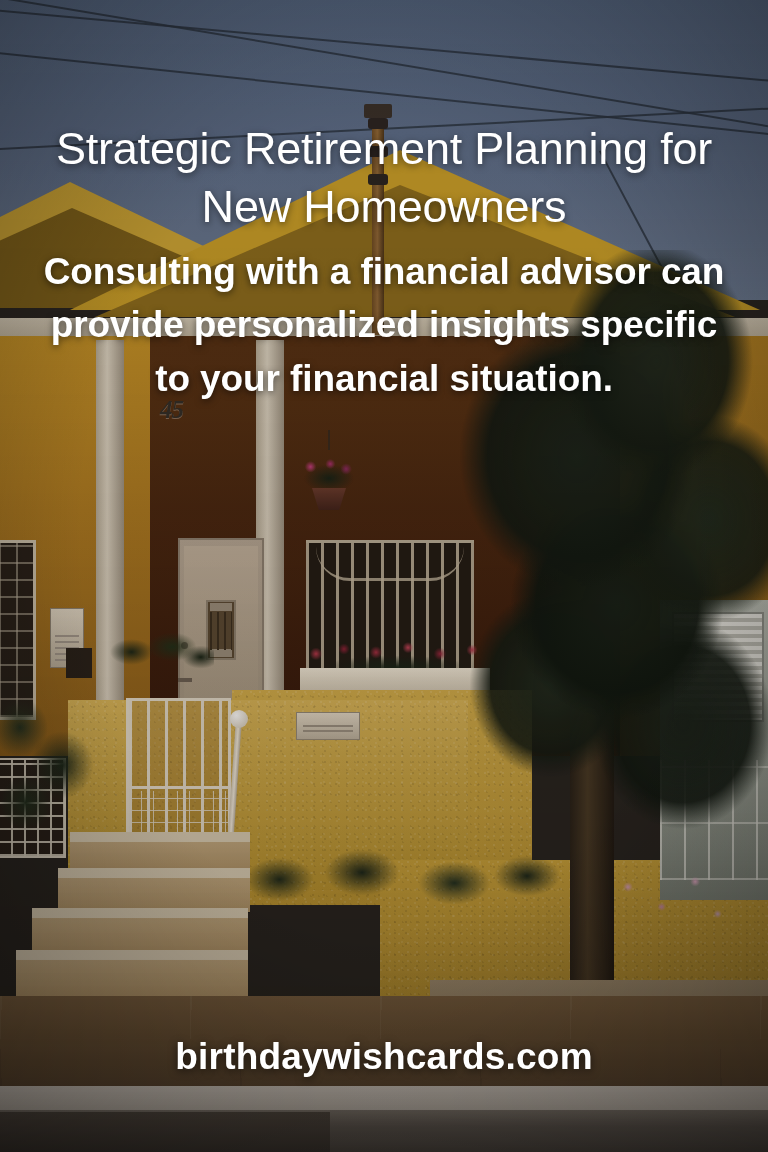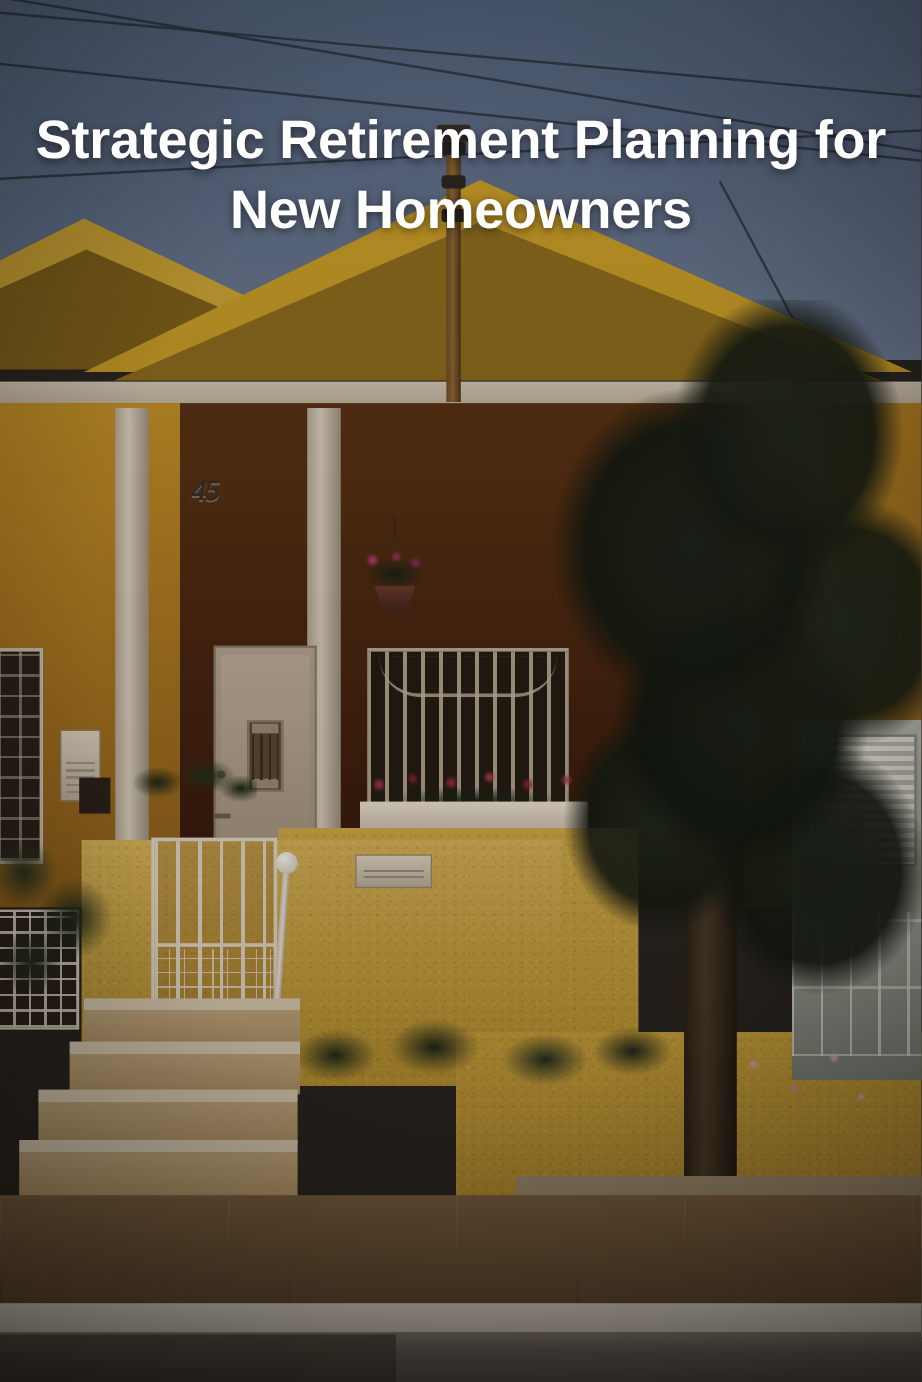--- a/index.html
+++ b/index.html
@@ -430,26 +430,26 @@
     position:absolute; inset:0;
     background:radial-gradient(ellipse 82% 72% at 50% 46%, transparent 48%, rgba(0,0,0,.38) 100%);
   }
 
   
   .overlay {
     position:absolute; inset:0;
     display:flex; flex-direction:column; align-items:center;
   }
   .headline {
-    margin-top:88px;
+    margin-top:120px;
     width:720px;
     text-align:center;
     color:#ffffff;
     font-family:"Liberation Sans", sans-serif;
-    font-weight:bold;
+    font-weight:normal;
     font-size:45px;
     line-height:1.28;
     letter-spacing:-0.2px;
     text-shadow:0 2px 7px rgba(0,0,0,.52);
   }
   .subhead {
     margin-top:10px;
     width:700px;
     text-align:center;
     color:#ffffff;
@@ -583,16 +583,18 @@
     <div class="asphalt-dark"></div>
 
     <div class="grade"></div>
     <div class="vignette"></div>
   </div>
 
   <div class="house-number">45</div>
 
   <div class="overlay">
     <h1 class="headline">Strategic Retirement Planning for New Homeowners</h1>
+    <p class="subhead">Consulting with a financial advisor can provide personalized insights specific to your financial situation.</p>
   </div>
 
+  <div class="watermark">birthdaywishcards.com</div>
 
 </div>
 
 </body></html>

